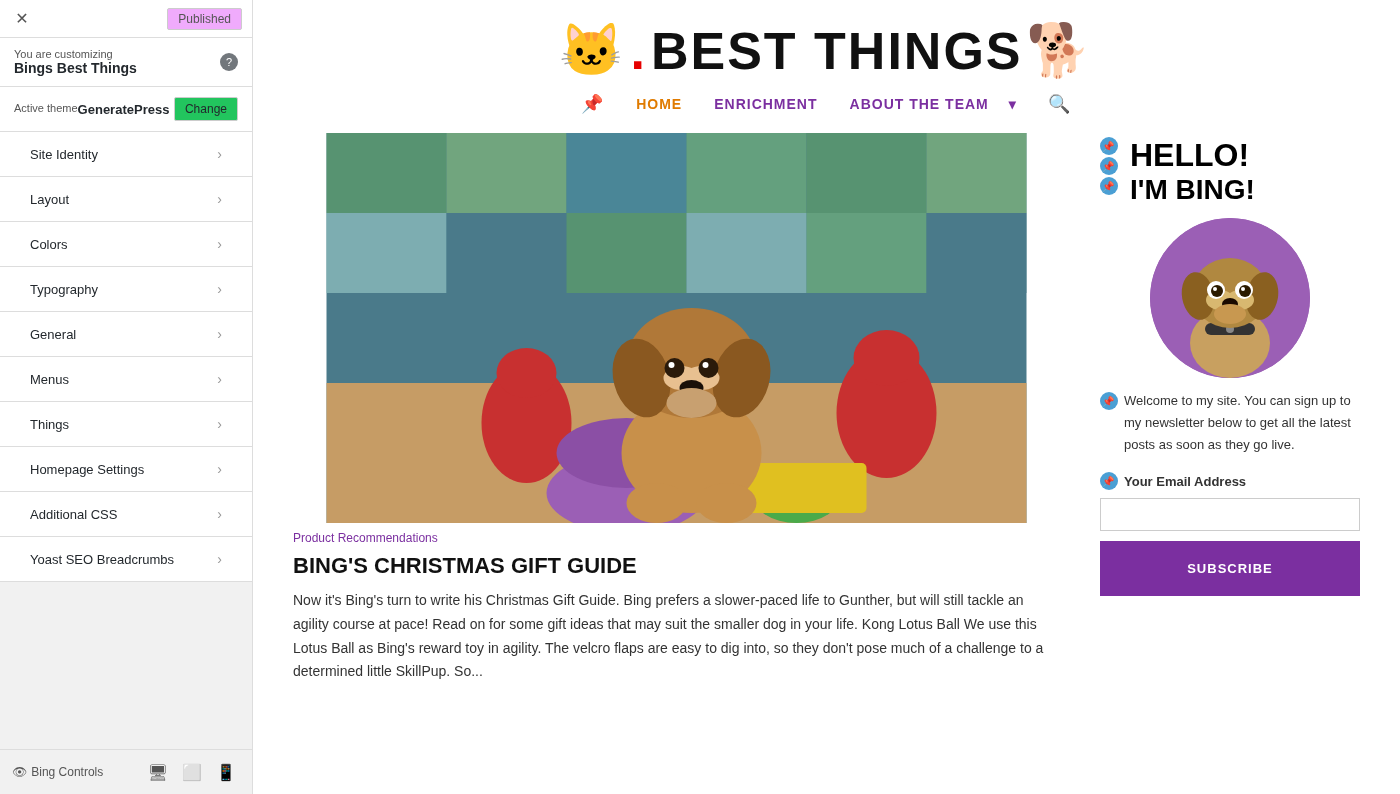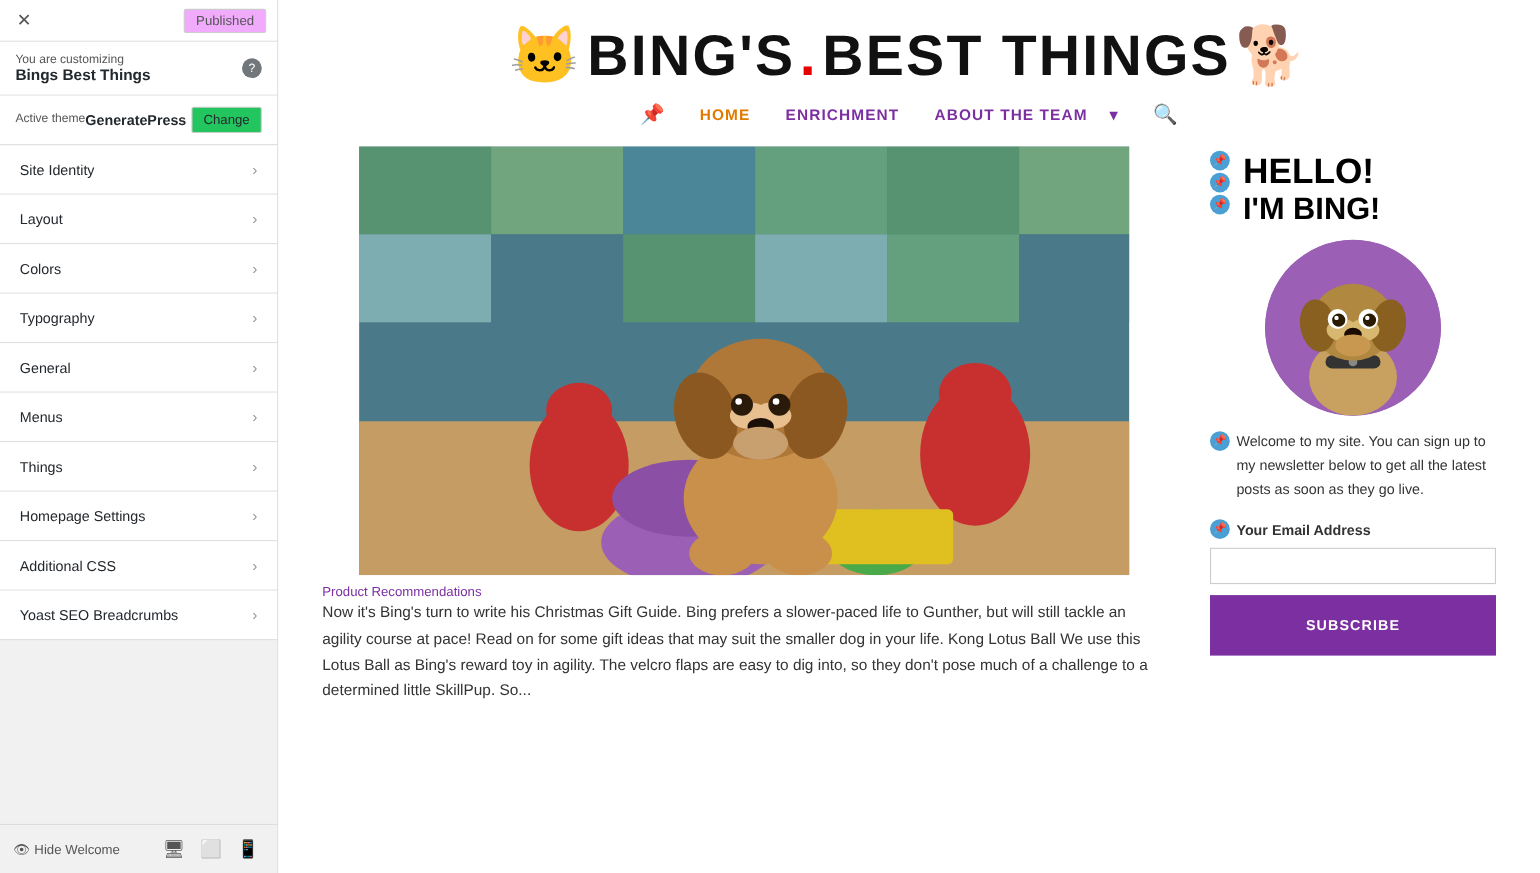--- a/index.html
+++ b/index.html
@@ -78,21 +78,21 @@
       padding: 4px 10px;
       font-size: 12px;
       cursor: pointer;
       color: #23282d;
     }
     .menu-items { flex: 1; overflow-y: auto; }
     .menu-item {
       display: flex;
       align-items: center;
       justify-content: space-between;
-      padding: 14px 18px;
+      padding: 14px 30px;
       border-bottom: 1px solid #ddd;
       cursor: pointer;
       background: #fff;
       font-size: 13px;
       color: #23282d;
     }
     .chevron { color: #999; font-size: 14px; }
     .panel-footer {
       background: #f1f1f1;
       border-top: 1px solid #ddd;
@@ -318,36 +318,35 @@
       </div>
       <div class="menu-item">
         <span>Yoast SEO Breadcrumbs</span>
         <span class="chevron">›</span>
       </div>
     </div>
 
   <div class="panel-footer">
     <button class="hide-controls">
       <span>👁</span>
-      <span>Hide Welcome</span>
+      <span>Bing Controls</span>
     </button>
     <div class="device-icons">
       <div class="device-icon">🖥</div>
       <div class="device-icon">⬜</div>
       <div class="device-icon">📱</div>
     </div>
   </div>
 </div>
 
 <div class="main-content">
 
   <div class="site-header">
     <div class="site-logo">
       <span>🐱</span>
-      <span>BING'S</span>
         <span class="logo-dot">.</span>
         <span>BEST THINGS</span>
       <span>🐕</span>
     </div>
 
     <nav class="nav-bar">
       <span class="nav-icon">📌</span>
       <a class="nav-link nav-home">HOME</a>
       <a class="nav-link nav-enrichment">ENRICHMENT</a>
       <a class="nav-link nav-about">
@@ -412,20 +411,21 @@
           <ellipse cx="365" cy="255" rx="12" ry="8" fill="#1a1008"></ellipse>
 
           <ellipse cx="365" cy="270" rx="25" ry="15" fill="#c8a070"></ellipse>
 
           <ellipse cx="330" cy="370" rx="30" ry="20" fill="#c8904a"></ellipse>
           <ellipse cx="400" cy="370" rx="30" ry="20" fill="#c8904a"></ellipse>
         </svg>
       </div>
 
       <span class="article-cat">Product Recommendations</span>
+      <h1 class="article-title">BING'S CHRISTMAS GIFT GUIDE</h1>
       <p class="article-text">Now it's Bing's turn to write his Christmas Gift Guide. Bing prefers a slower-paced life to Gunther, but will still tackle an agility course at pace!  Read on for some gift ideas that may suit the smaller dog in your life.  Kong Lotus Ball  We use this Lotus Ball as Bing's reward toy in agility. The velcro flaps are easy to dig into, so they don't pose much of a challenge to a determined little SkillPup. So...</p>
     </div>
 
     <div class="sidebar">
 
       <div style="display:flex; align-items:flex-start; gap:8px; margin-bottom:4px;">
         <div class="sidebar-icons">
           <div class="sidebar-pin">📌</div>
           <div class="sidebar-pin">📌</div>
           <div class="sidebar-pin">📌</div>

